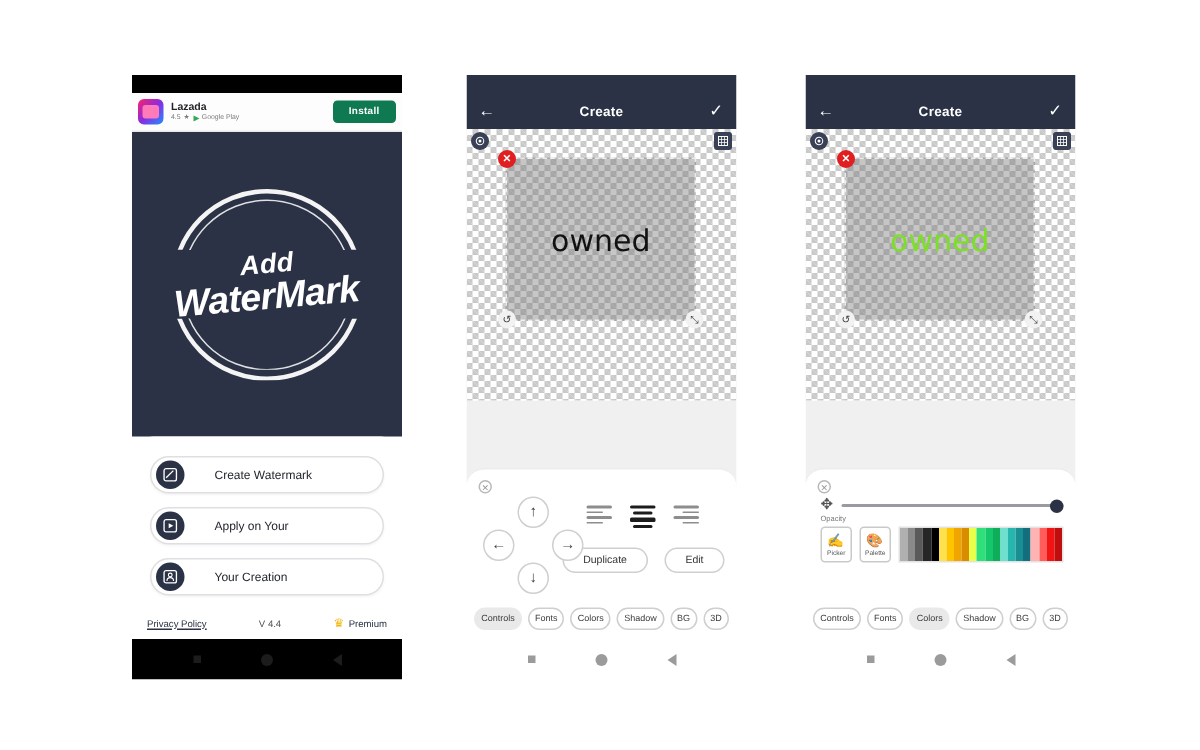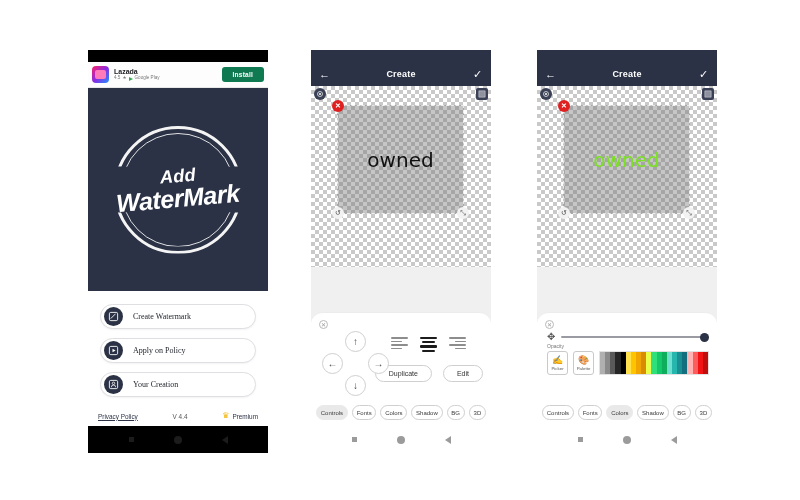--- a/index.html
+++ b/index.html
@@ -69,23 +69,22 @@
   .logo-wm { font-size:25px; font-style:italic; font-weight:bold; transform:rotate(-5deg);
      letter-spacing:-.4px; white-space:nowrap;}
 
   .sheet {
     position:absolute; left:0; right:0; top:241px; bottom:27px;
     background:#fff; border-radius:14px 14px 0 0;
     padding:13px 12px 0 12px; display:flex; flex-direction:column; gap:9px;
   }
   .menu-btn {
     height:25px; border:1px solid #dfdfe3; border-radius:13px; background:#fff;
-    display:flex; align-items:center; padding-left:3px; gap:10px;
+    display:flex; align-items:center; padding-left:3px; gap:20px;
     box-shadow:0 1px 2px rgba(0,0,0,.05);
-    font-family:Liberation Serif, serif;
   }
   .menu-ico {
     width:19px;height:19px;border-radius:50%;background:#2b3245;
     display:flex;align-items:center;justify-content:center;flex:0 0 auto;
   }
   .menu-ico svg{display:block;}
   .menu-label { font-size:8px; color:#23262f; font-weight:500;}
 
   .footer {
     position:absolute; left:0; right:0; bottom:27px; height:20px; background:#fff;
@@ -255,21 +254,21 @@
         </div>
         <div class="menu-label">Create Watermark</div>
       </div>
       <div class="menu-btn">
         <div class="menu-ico">
           <svg width="11" height="11" viewBox="0 0 16 16">
               <rect x="2" y="2" width="12" height="12" rx="2" fill="none" stroke="#fff" stroke-width="1.3"></rect>
               <path d="M6.5 5.5 L11 8 L6.5 10.5 Z" fill="#fff"></path>
             </svg>
         </div>
-        <div class="menu-label">Apply on Policy</div>
+        <div class="menu-label">Apply on Your</div>
       </div>
       <div class="menu-btn">
         <div class="menu-ico">
           <svg width="11" height="11" viewBox="0 0 16 16">
               <rect x="2" y="2" width="12" height="12" rx="2" fill="none" stroke="#fff" stroke-width="1.3"></rect>
               <circle cx="8" cy="6.3" r="1.8" fill="none" stroke="#fff" stroke-width="1.1"></circle>
               <path d="M4.8 12 a3.2 3.2 0 0 1 6.4 0" fill="none" stroke="#fff" stroke-width="1.1"></path>
             </svg>
         </div>
         <div class="menu-label">Your Creation</div>

